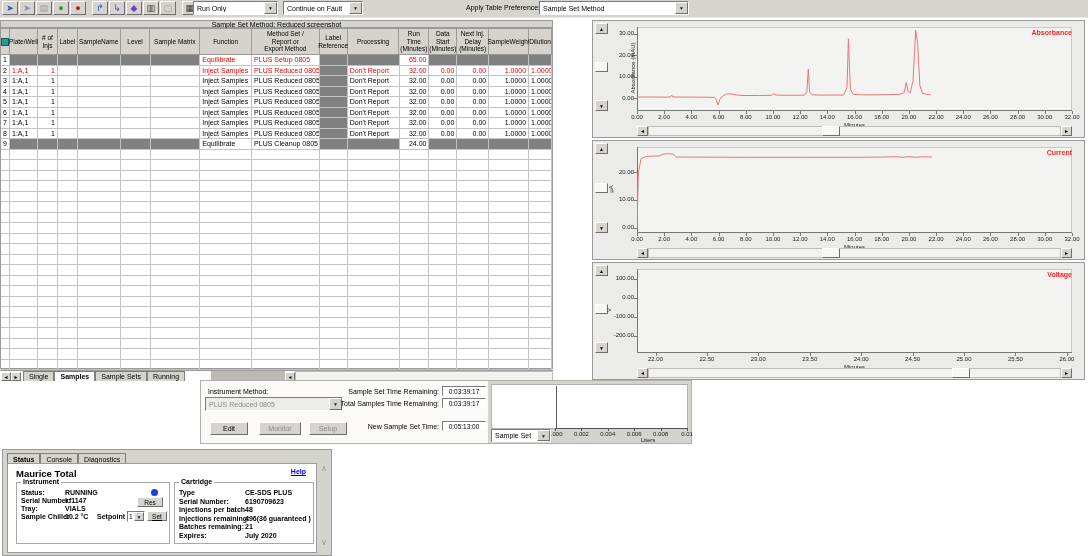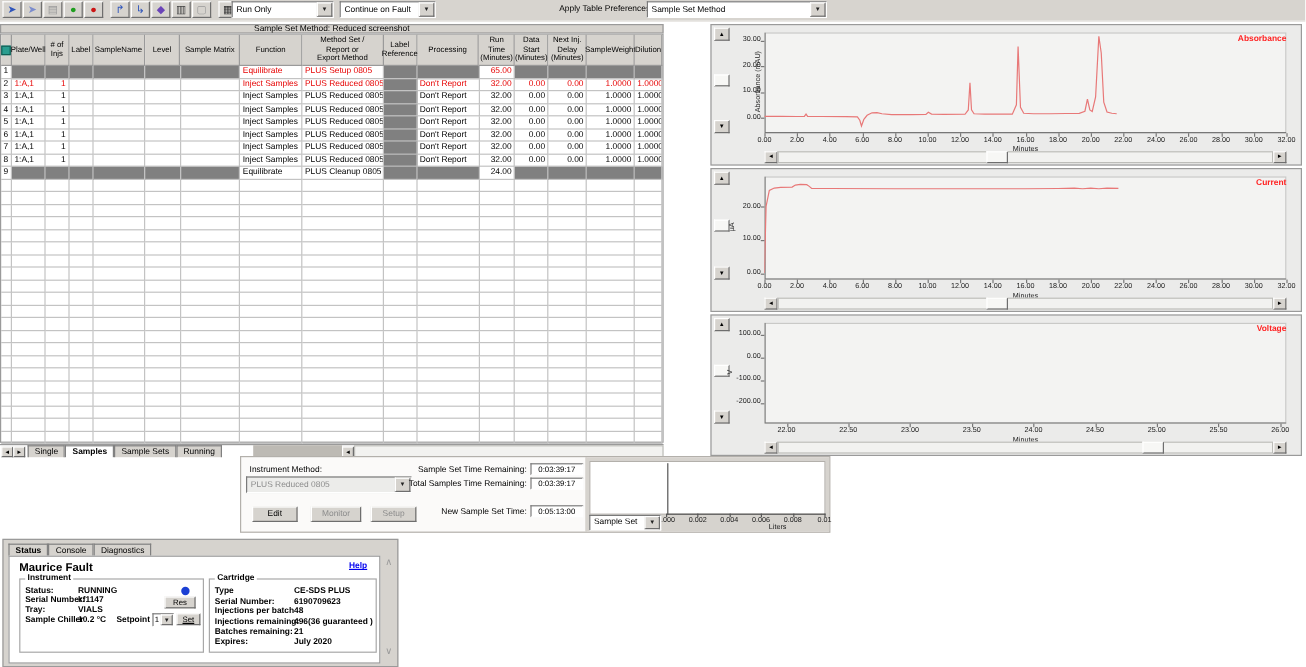--- a/index.html
+++ b/index.html
@@ -869,21 +869,21 @@
       <div class="abs combo" style="left:3px;top:48px;width:60px;height:13px;">
         <span class="ctext">Sample Set</span>
         <span class="cbtn">▼</span>
       </div>
     </div>
   </div>
 
   <div class="abs" style="left:2px;top:449px;width:330px;height:107px;background:#d6d3ce;border:1px solid #9a9a9a;box-sizing:border-box;">
     <div id="status-tabs" class="abs" style="left:4px;top:3px;"><div class="tab active" style="height: 11px; line-height: 11px; background: rgb(214, 211, 206); font-weight: bold;">Status</div><div class="tab" style="height: 11px; line-height: 11px; background: rgb(214, 211, 206);">Console</div><div class="tab" style="height: 11px; line-height: 11px; background: rgb(214, 211, 206);">Diagnostics</div></div>
     <div class="abs" style="left:4px;top:13px;width:310px;height:90px;background:#ffffff;border:1px solid #9a9a9a;box-sizing:border-box;">
-      <div class="abs" style="left:8px;top:4px;font-size:9.5px;font-weight:bold;">Maurice Fault</div>
+      <div class="abs" style="left:8px;top:4px;font-size:9.5px;font-weight:bold;">Maurice Total</div>
       <div class="abs" style="right:10px;top:4px;font-size:7px;font-weight:bold;color:#0000ee;text-decoration:underline;">Help</div>
 
       <div class="abs gbox" style="left:8px;top:18px;width:154px;height:62px;">
         <span class="glegend">Instrument</span>
         <div id="instrument-rows">
             <div class="srow" style="left: 4px; top: 6px; width: 146px;">
               <span style="position: absolute; left: 0px;">Status:</span>
               <span style="position: absolute; left: 44px;">RUNNING</span>
             </div>
             <div class="srow" style="left: 4px; top: 14px; width: 146px;">

